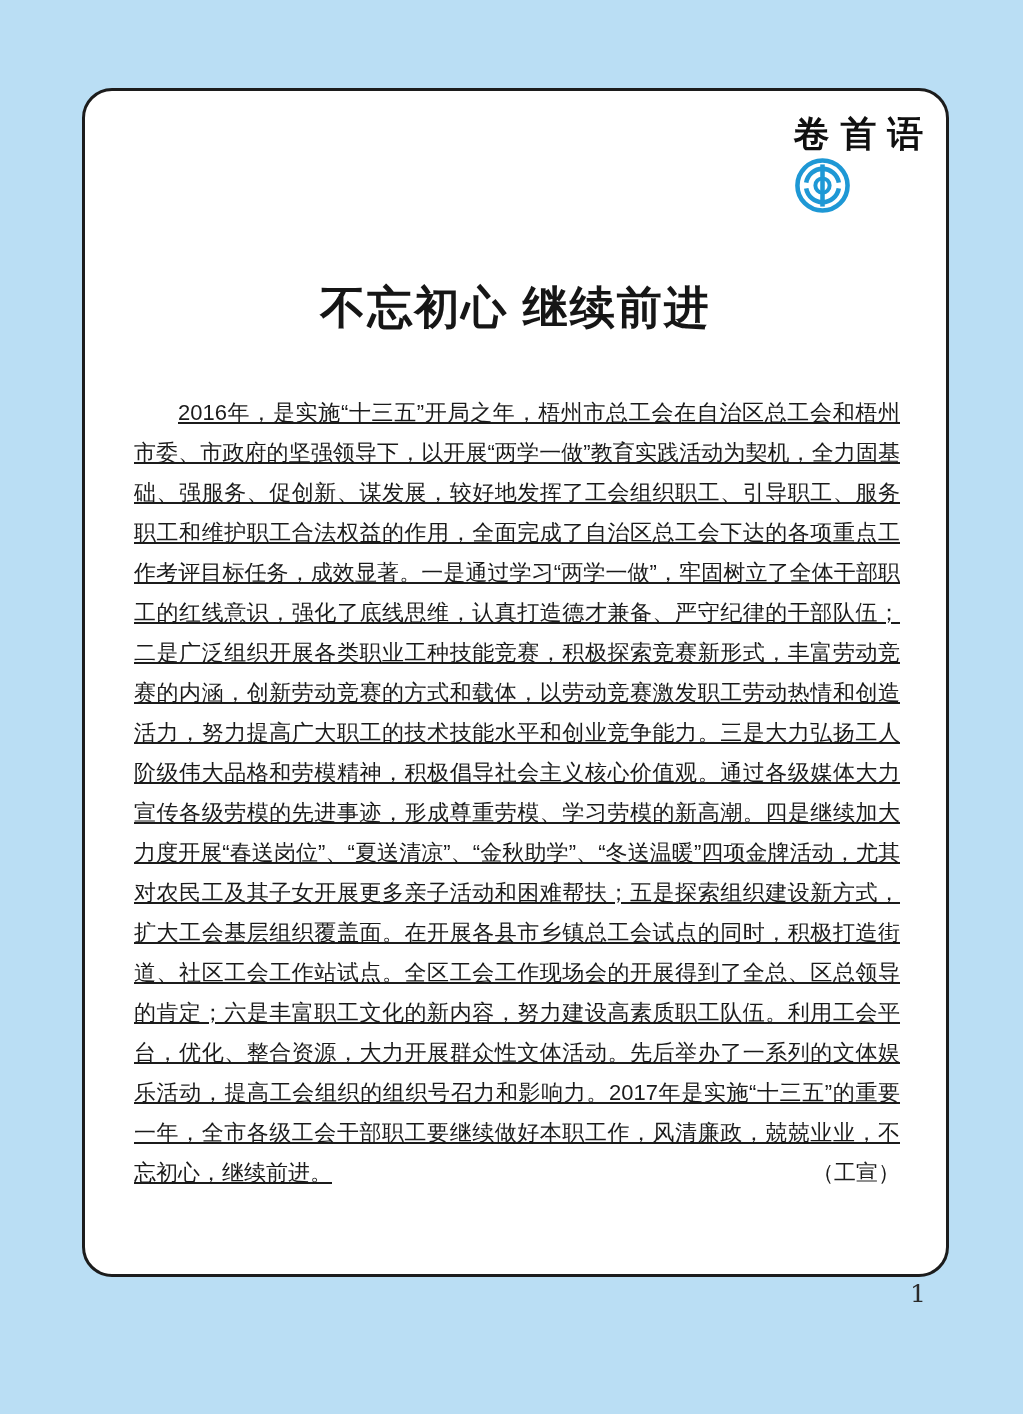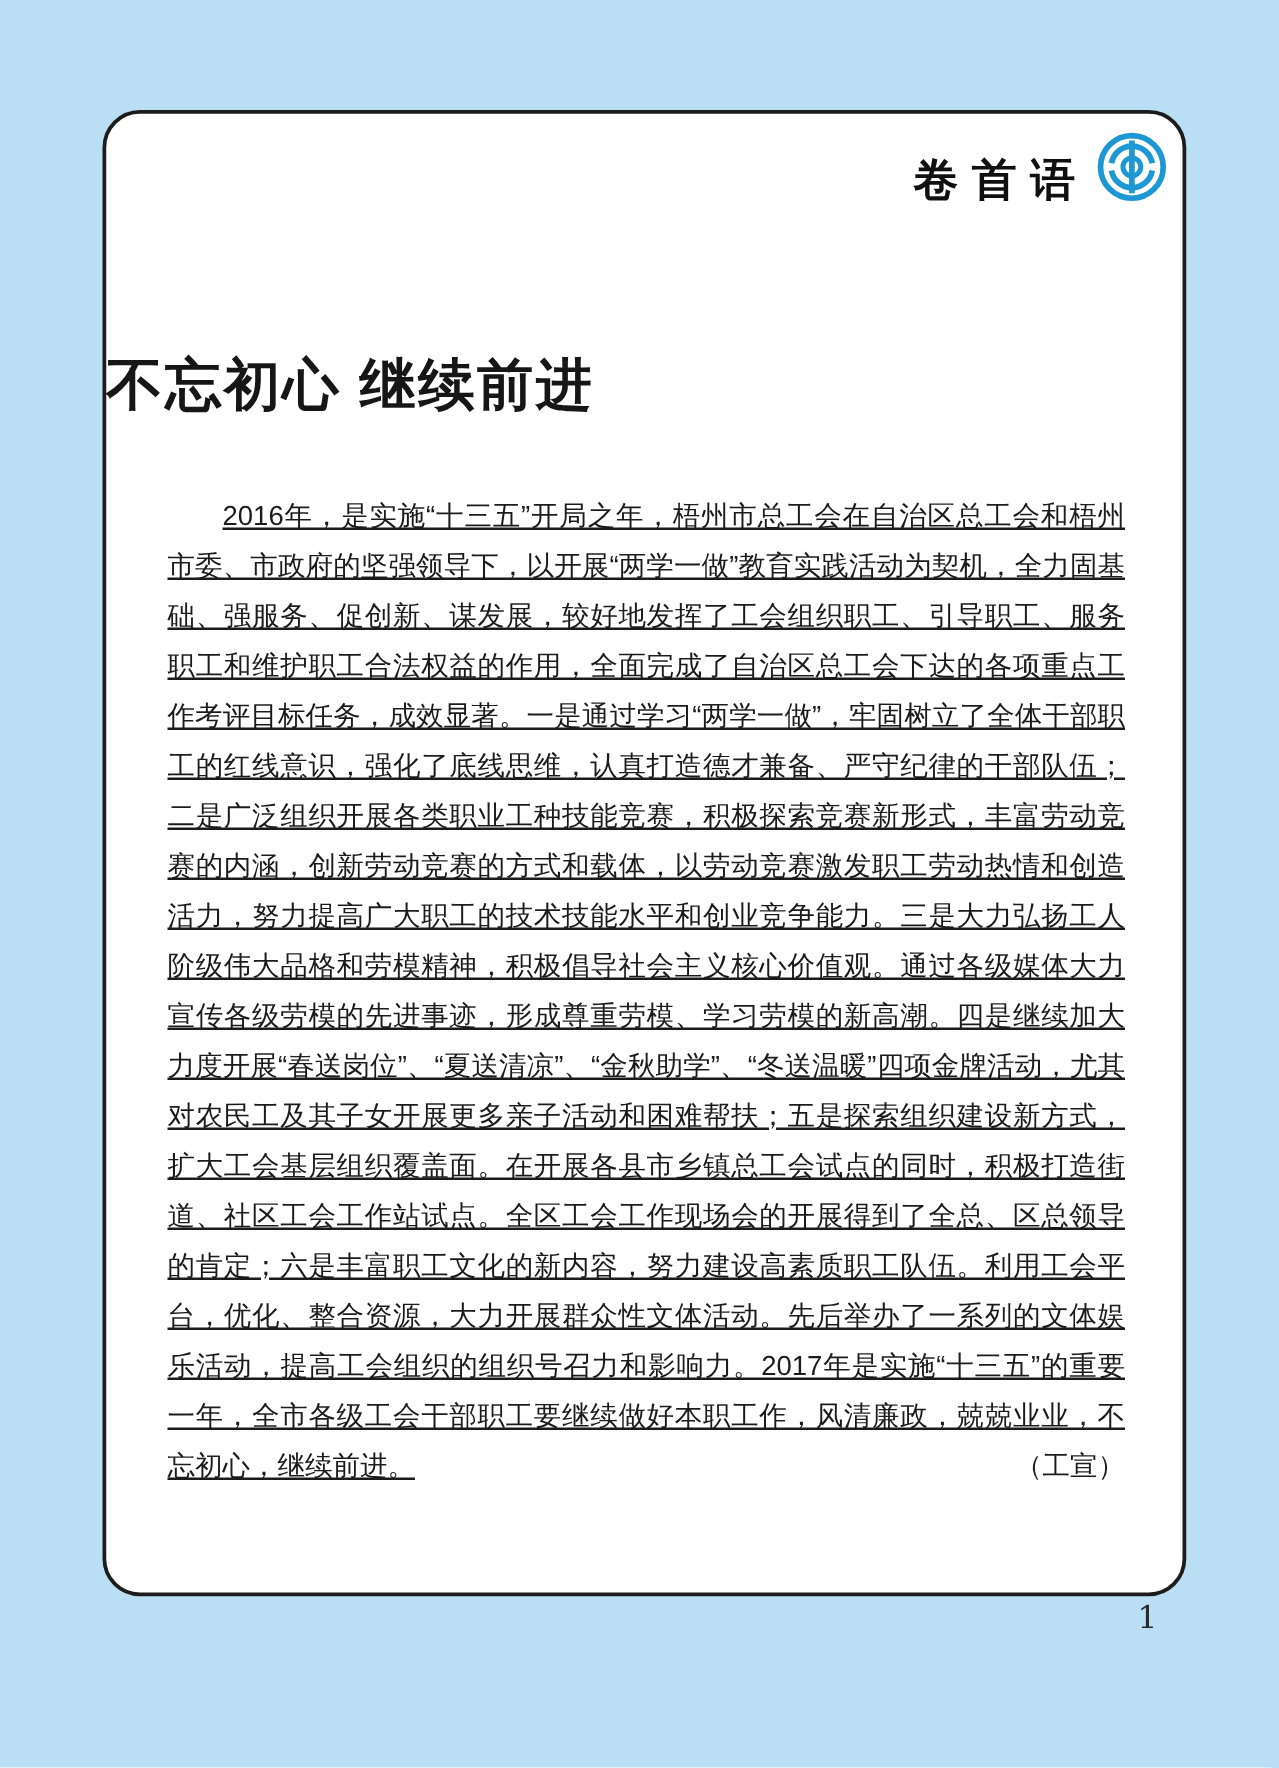--- a/index.html
+++ b/index.html
@@ -28,22 +28,23 @@
     height: 1189px;
     background: var(--card-bg);
     border: 3px solid var(--card-border);
     border-radius: 30px;
   }
   .header {
     position: absolute;
     top: 14px;
     right: 12px;
     display: flex;
-    align-items: flex-end;
+    align-items: flex-start;
     gap: 6px;
+    flex-direction: column;
   }
   .header-label {
     font-family: "DejaVu Serif", serif;
     font-weight: bold;
     font-size: 36px;
     letter-spacing: 0.30em;
     color: #101010;
     white-space: nowrap;
     line-height: 1;
     padding-top: 10px;
@@ -51,21 +52,21 @@
   .logo {
     width: 57px;
     height: 57px;
     color: var(--logo-blue);
     display: inline-block;
     flex: 0 0 auto;
   }
   .logo svg { display: block; width: 100%; height: 100%; }
   .article-title {
     margin: 192px 0 0 0;
-    text-align: left;
+    text-align: center;
     font-size: 45px;
     font-weight: bold;
     letter-spacing: 2px;
     line-height: 1.1;
     color: #161616;
     font-family: "Liberation Sans", sans-serif;
   }
   .article-body {
     margin: 60px 46px 0 49px;
     font-size: 22px;

